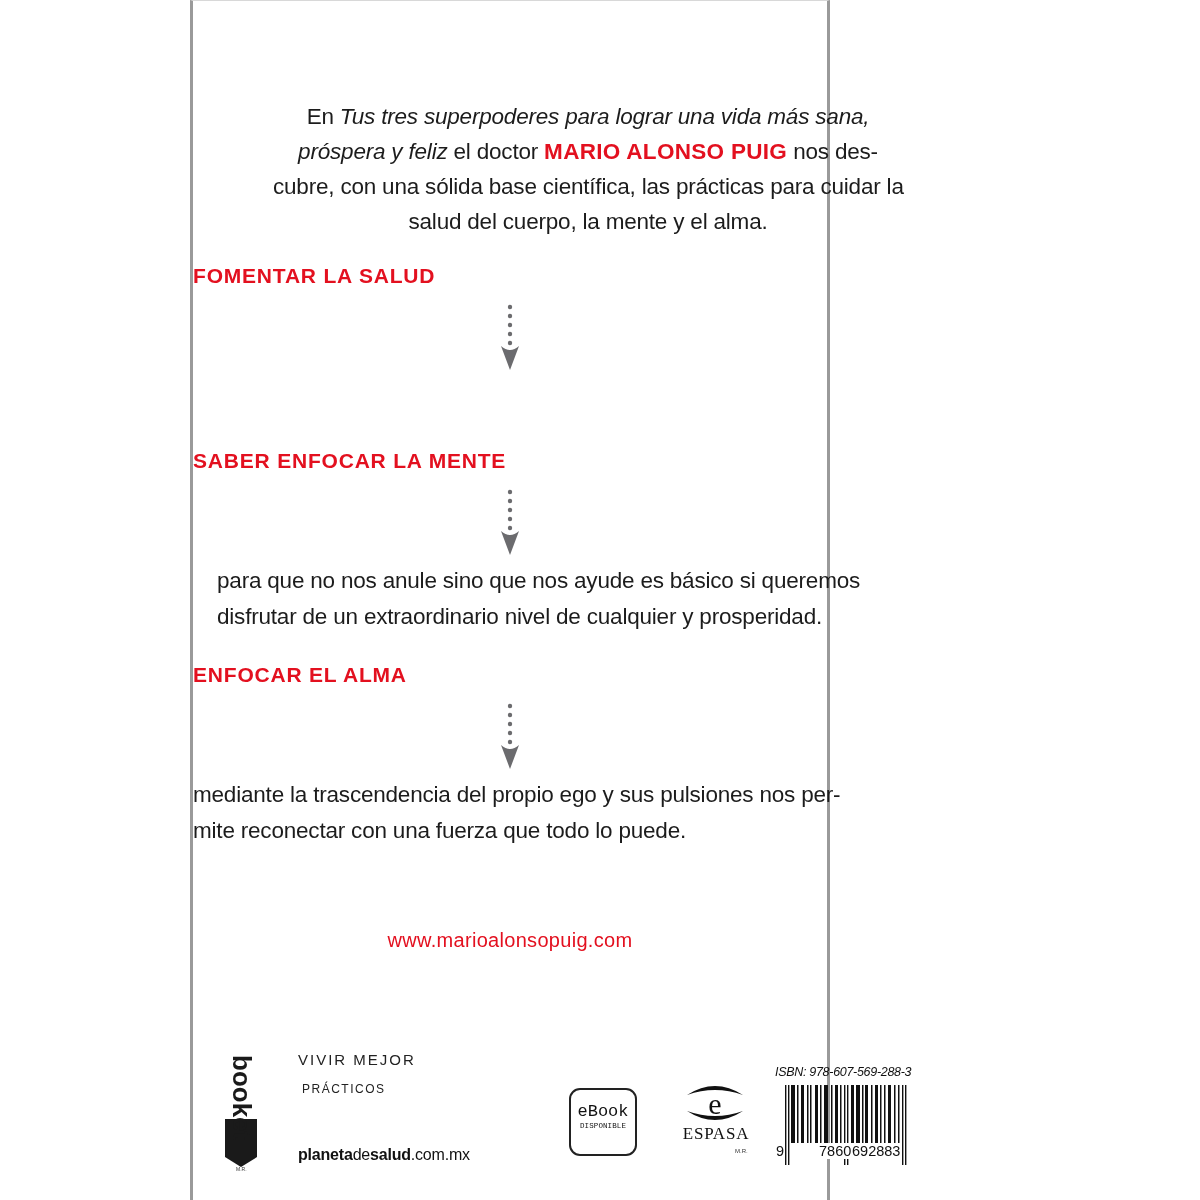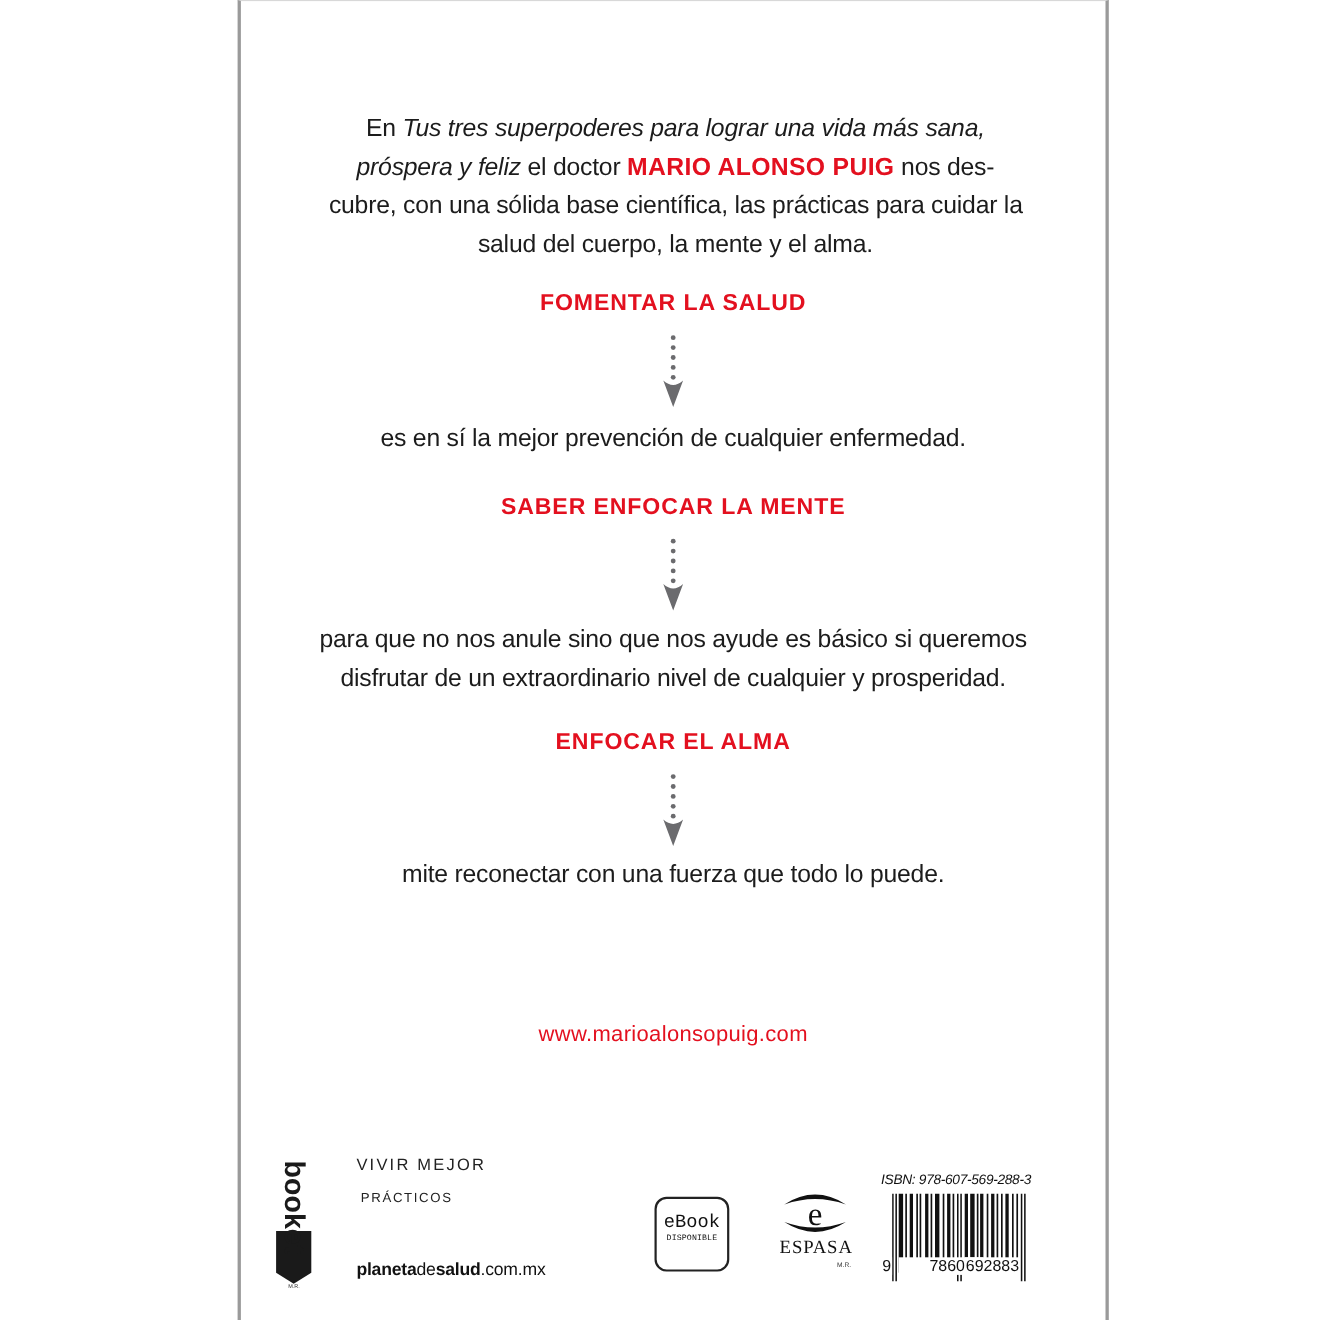--- a/index.html
+++ b/index.html
@@ -1,35 +1,35 @@
 <!DOCTYPE html>
 <html><head>
 <meta charset="utf-8">
 <style>
   * { margin:0; padding:0; box-sizing:border-box; }
   html, body { width:1200px; height:1200px; background:#ffffff; overflow:hidden; }
   body { position:relative; font-family:"Liberation Sans", sans-serif; color:#1a1a1a; }
 
   .cover {
-    position:absolute; left:216px; top:0; width:792px; height:1200px;
+    position:absolute; left:190px; top:0; width:640px; height:1200px;
     border-left:3px solid #9a9a9a; border-right:3px solid #9a9a9a; border-top:1px solid #d8d8d8;
     background:#fff;
   }
   .cover-inner { position:absolute; left:0; top:0; width:100%; height:100%; }
 
   .intro {
     position:absolute; left:80px; top:98px; width:630px;
     text-align:center; font-size:22.5px; line-height:35px; color:#1c1c1c;
     letter-spacing:-0.2px;
   }
   .intro .line { display:block; white-space:nowrap; }
   .intro i { font-style:italic; }
   .red-bold { color:#e3101f; font-weight:bold; letter-spacing:0.3px; }
 
-  .section { position:absolute; left:0; width:100%; text-align:center; }
+  .section { position:absolute; left:0; width:100%; }
   .heading {
     color:#e3101f; font-weight:bold; font-size:21px; letter-spacing:0.8px;
     display:block;
   }
   .arrow {
     display:block; margin:0 auto; width:24px; height:70px; position:relative;
   }
   .body-text {
     display:block; font-size:22.5px; line-height:36px; color:#1c1c1c; letter-spacing:-0.2px;
   }
@@ -80,52 +80,50 @@
     <div class="section" style="top:263px;">
       <span class="heading">FOMENTAR LA SALUD</span>
       <svg class="arrow" style="margin-top:14px;height:72px;" viewBox="0 0 24 72">
         <circle cx="12" cy="5" r="2.2" fill="#6b6b6e"></circle>
           <circle cx="12" cy="14" r="2.2" fill="#6b6b6e"></circle>
         <circle cx="12" cy="23" r="2.2" fill="#6b6b6e"></circle>
           <circle cx="12" cy="32" r="2.2" fill="#6b6b6e"></circle>
         <circle cx="12" cy="41" r="2.2" fill="#6b6b6e"></circle>
         <path d="M3 44 Q12 52 21 44 L12 68 Z" fill="#6b6b6e"></path>
       </svg>
-      <span class="body-text" style="margin-top:6px;">
-        <span class="line">es en sí la mejor prevención de cualquier enfermedad.</span>
-      </span>
     </div>
 
     <div class="section" style="top:448px;">
       <span class="heading">SABER ENFOCAR LA MENTE</span>
       <svg class="arrow" style="margin-top:14px;height:72px;" viewBox="0 0 24 72">
         <circle cx="12" cy="5" r="2.2" fill="#6b6b6e"></circle>
           <circle cx="12" cy="14" r="2.2" fill="#6b6b6e"></circle>
         <circle cx="12" cy="23" r="2.2" fill="#6b6b6e"></circle>
           <circle cx="12" cy="32" r="2.2" fill="#6b6b6e"></circle>
         <circle cx="12" cy="41" r="2.2" fill="#6b6b6e"></circle>
         <path d="M3 44 Q12 52 21 44 L12 68 Z" fill="#6b6b6e"></path>
       </svg>
-      <span class="body-text" style="margin-top:4px;">
+      <span class="body-text" style="margin-top:4px;padding-left:24px;">
         <span class="line">para que no nos anule sino que nos ayude es básico si queremos</span>
         <span class="line">disfrutar de un extraordinario nivel de cualquier y prosperidad.</span>
       </span>
     </div>
 
     <div class="section" style="top:662px;">
       <span class="heading">ENFOCAR EL ALMA</span>
       <svg class="arrow" style="margin-top:14px;height:72px;" viewBox="0 0 24 72">
         <circle cx="12" cy="5" r="2.2" fill="#6b6b6e"></circle>
           <circle cx="12" cy="14" r="2.2" fill="#6b6b6e"></circle>
         <circle cx="12" cy="23" r="2.2" fill="#6b6b6e"></circle>
           <circle cx="12" cy="32" r="2.2" fill="#6b6b6e"></circle>
         <circle cx="12" cy="41" r="2.2" fill="#6b6b6e"></circle>
         <path d="M3 44 Q12 52 21 44 L12 68 Z" fill="#6b6b6e"></path>
       </svg>
       <span class="body-text" style="margin-top:4px;">
+        <span class="line">mediante la trascendencia del propio ego y sus pulsiones nos per-</span>
         <span class="line">mite reconectar con una fuerza que todo lo puede.</span>
       </span>
     </div>
 
     <div class="url">www.marioalonsopuig.com</div>
 
     <svg class="booket-logo" viewBox="0 0 42 118">
       <path d="M4 66 L36 66 L36 104 L20 114 L4 104 Z" fill="#1a1a1a"></path>
       <text x="0" y="0" transform="translate(12,2) rotate(90)" font-family="Liberation Sans, sans-serif" font-weight="bold" font-size="26" fill="#1a1a1a">booket</text>
       <text x="15" y="118" font-family="Liberation Sans, sans-serif" font-size="5" fill="#333">M.R.</text>

